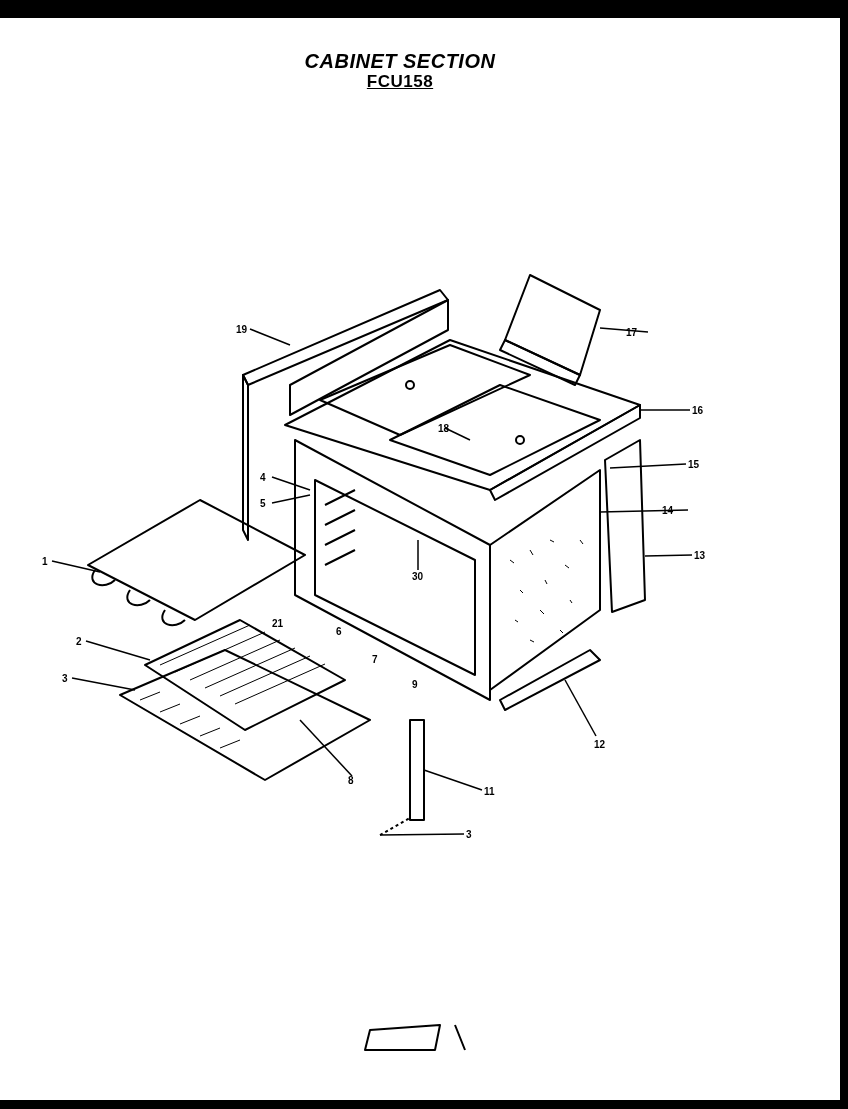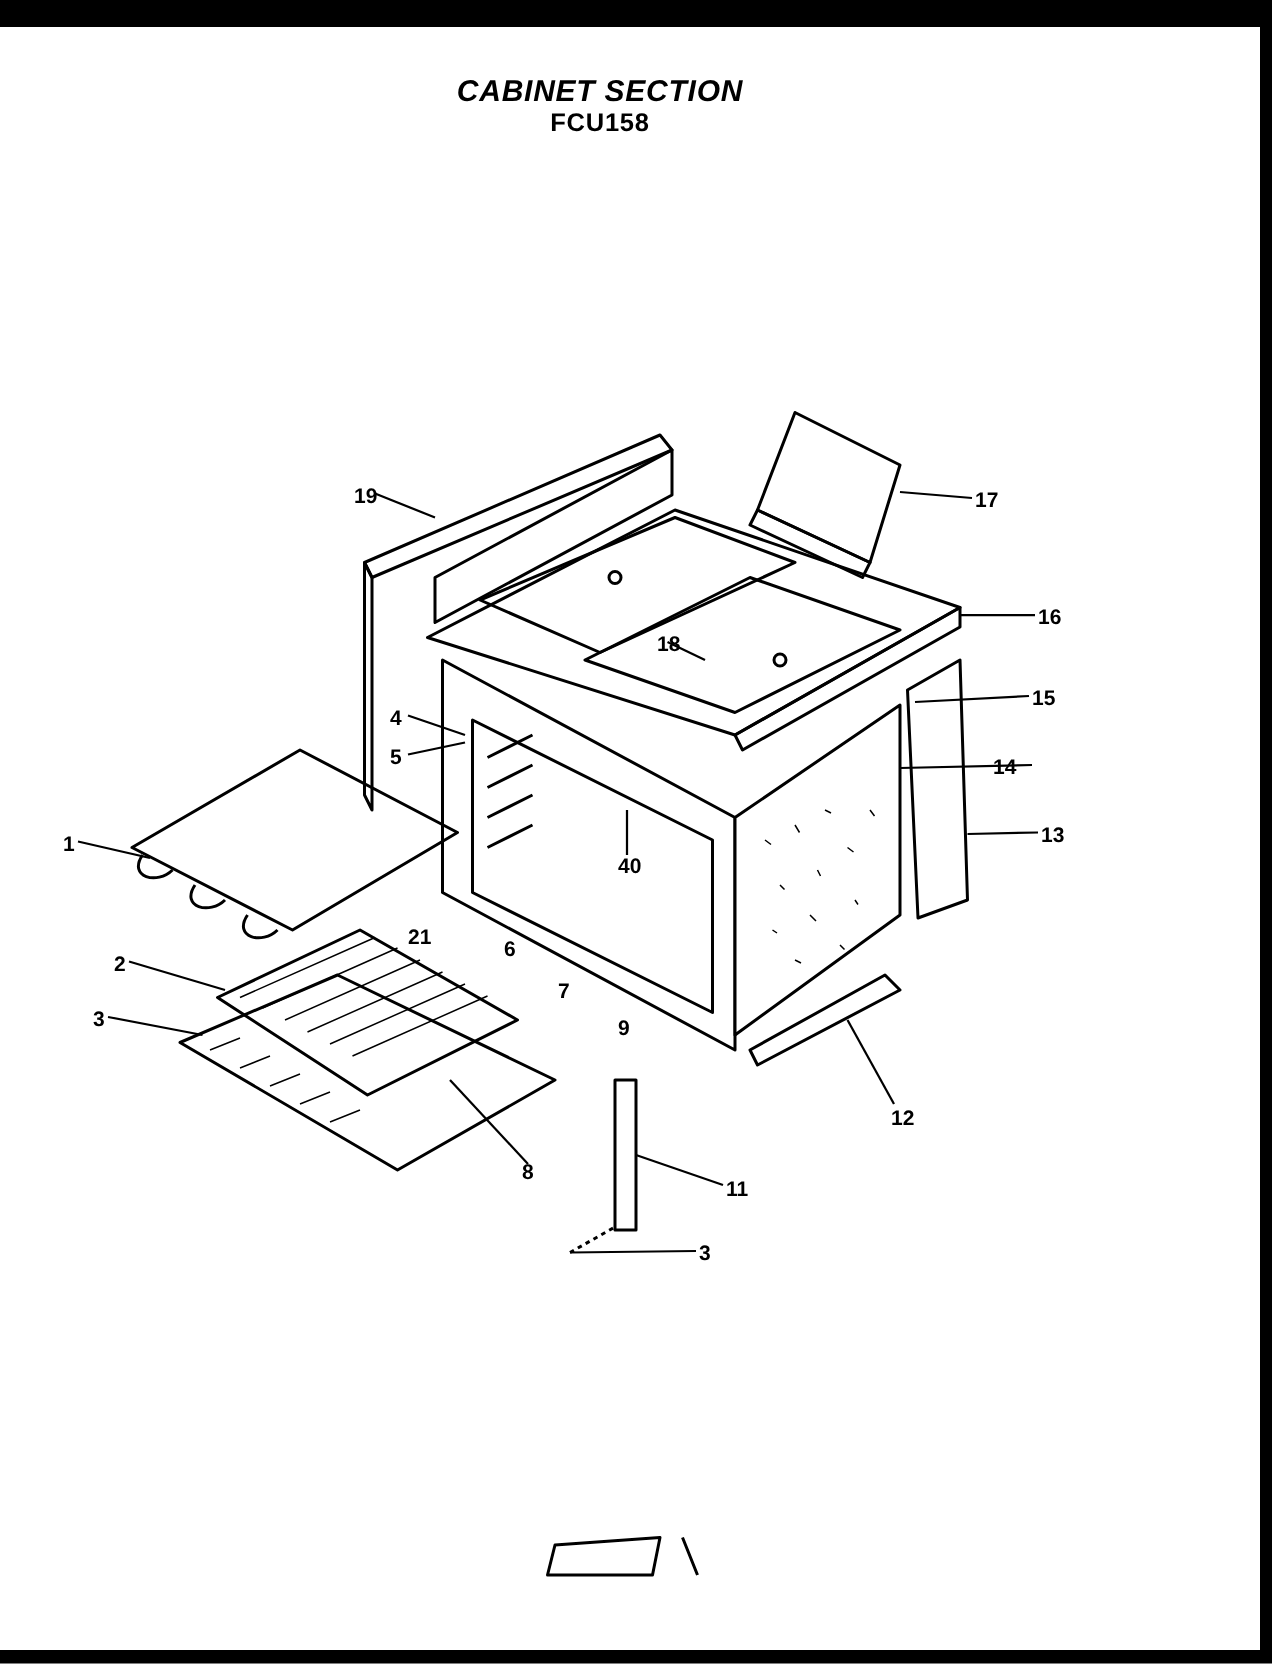--- a/index.html
+++ b/index.html
@@ -1,21 +1,21 @@
 <!DOCTYPE html>
 <html><head>
 <meta charset="utf-8">
 <style>
   html,body{margin:0;padding:0;}
   body{width:848px;height:1109px;background:#000;position:relative;overflow:hidden;font-family:"Liberation Sans",sans-serif;}
   .page{position:absolute;left:0;top:18px;width:840px;height:1082px;background:#fff;}
   .title{position:absolute;left:0;width:800px;text-align:center;font-weight:bold;color:#000;letter-spacing:0.5px;}
   .t1{top:50px;font-size:20px;font-style:italic;}
-  .t2{top:72px;font-size:17px;}
-  .lbl{position:absolute;font-size:14px;font-weight:bold;color:#000;line-height:10px;}
+  .t2{top:72px;font-size:17px;text-decoration:underline;}
+  .lbl{position:absolute;font-size:10px;font-weight:bold;color:#000;line-height:10px;}
   svg{position:absolute;left:0;top:0;}
 </style>
 </head>
 <body>
 
 <div class="page"></div>
 <div class="title t1">CABINET SECTION</div>
 <div class="title t2">FCU158</div>
 
 <svg width="848" height="1109" fill="none" stroke="#000" stroke-width="2" stroke-linejoin="round">
@@ -96,18 +96,18 @@
     <div class="lbl" style="left: 372px; top: 655px;">7</div>
     <div class="lbl" style="left: 348px; top: 776px;">8</div>
     <div class="lbl" style="left: 412px; top: 680px;">9</div>
     <div class="lbl" style="left: 466px; top: 830px;">3</div>
     <div class="lbl" style="left: 484px; top: 787px;">11</div>
     <div class="lbl" style="left: 594px; top: 740px; text-align: center;">12</div>
     <div class="lbl" style="left: 694px; top: 551px; text-align: right;">13</div>
     <div class="lbl" style="left: 662px; top: 506px;">14</div>
     <div class="lbl" style="left: 688px; top: 460px;">15</div>
     <div class="lbl" style="left: 692px; top: 406px;">16</div>
-    <div class="lbl" style="left: 650px; top: 328px;">17</div>
+    <div class="lbl" style="left: 626px; top: 328px;">17</div>
     <div class="lbl" style="left: 438px; top: 424px;">18</div>
     <div class="lbl" style="left: 236px; top: 325px;">19</div>
-    <div class="lbl" style="left: 412px; top: 572px;">40</div>
+    <div class="lbl" style="left: 412px; top: 572px;">30</div>
     <div class="lbl" style="left: 272px; top: 619px;">21</div>
   </div>
 
 </body></html>

